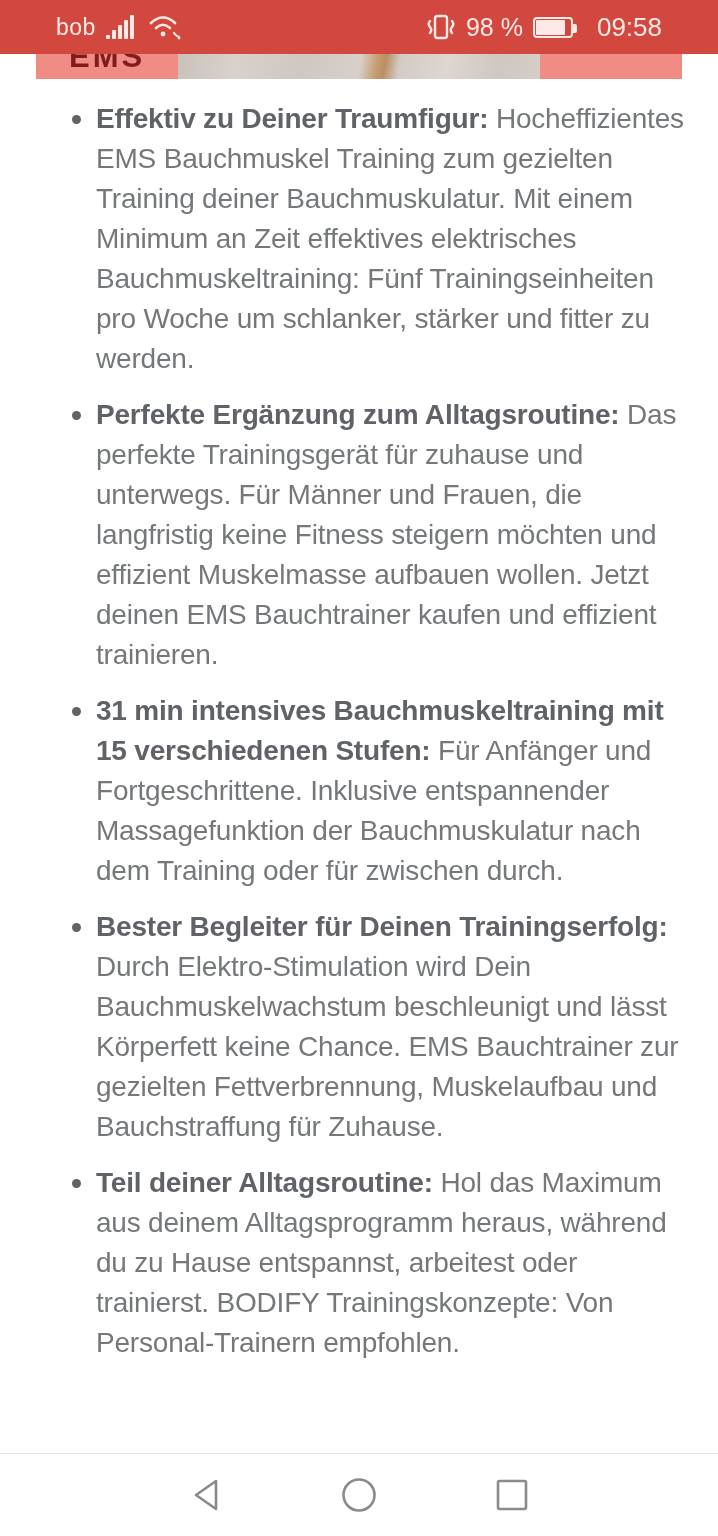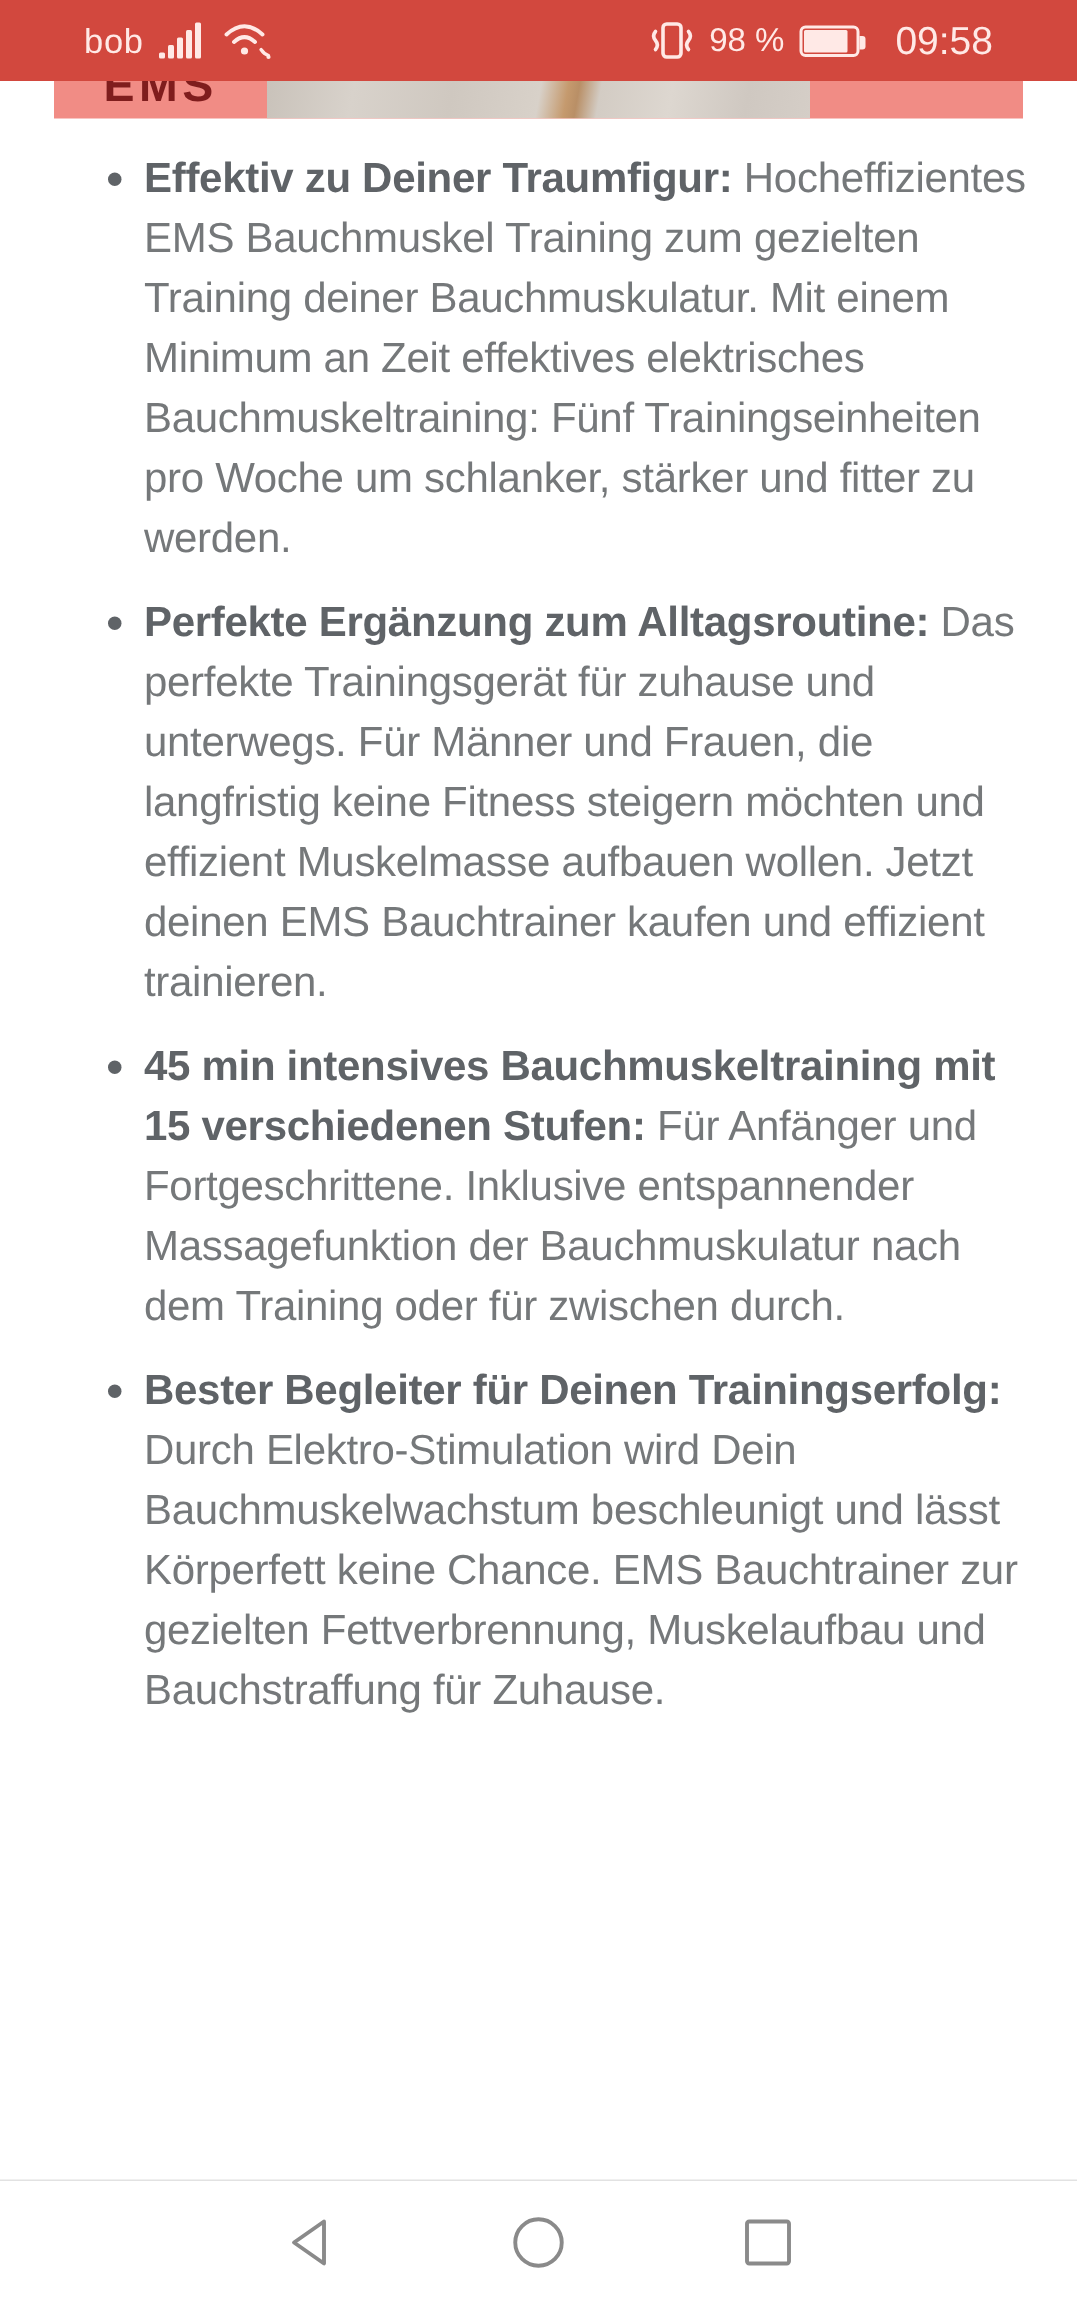--- a/index.html
+++ b/index.html
@@ -11,21 +11,21 @@
 
   
   .statusbar{
     position:absolute;top:0;left:0;width:718px;height:54px;
     background:#d2483e;color:#ffe9e6;
     display:flex;align-items:center;justify-content:space-between;
     box-sizing:border-box;padding:0 56px 0 56px;
   }
   .sb-left,.sb-right{display:flex;align-items:center;gap:10px;}
   .sb-carrier{font-size:23px;letter-spacing:.5px;}
-  .sb-text{font-size:22px;}
+  .sb-text{font-size:25px;}
   .sb-time{font-size:26px;margin-left:14px;}
   .sb-icon svg{display:block;}
 
   
   .battery{display:flex;align-items:center;}
   .battery .body{
     width:40px;height:21px;border:2px solid #ffe9e6;border-radius:4px;
     box-sizing:border-box;position:relative;background:transparent;
   }
   .battery .fill{
@@ -142,26 +142,30 @@
   <ul class="bullets">
     <li>
       <span class="dot"></span><b>Effektiv zu Deiner Traumfigur:</b>
       <span>Hocheffizientes EMS Bauchmuskel Training zum gezielten Training deiner Bauchmuskulatur. Mit einem Minimum an Zeit effektives elektrisches Bauchmuskeltraining: Fünf Trainingseinheiten pro Woche um schlanker, stärker und fitter zu werden.</span>
     </li>
     <li>
       <span class="dot"></span><b>Perfekte Ergänzung zum Alltagsroutine:</b>
       <span>Das perfekte Trainingsgerät für zuhause und unterwegs. Für Männer und Frauen, die langfristig keine Fitness steigern möchten und effizient Muskelmasse aufbauen wollen. Jetzt deinen EMS Bauchtrainer kaufen und effizient trainieren.</span>
     </li>
     <li>
-      <span class="dot"></span><b>45 min intensives Bauchmuskeltraining mit 15 verschiedenen Stufen:</b>
+      <span class="dot"></span><b>31 min intensives Bauchmuskeltraining mit 15 verschiedenen Stufen:</b>
       <span>Für Anfänger und Fortgeschrittene. Inklusive entspannender Massagefunktion der Bauchmuskulatur nach dem Training oder für zwischen durch.</span>
     </li>
     <li>
       <span class="dot"></span><b>Bester Begleiter für Deinen Trainingserfolg:</b>
       <span>Durch Elektro-Stimulation wird Dein Bauchmuskelwachstum beschleunigt und lässt Körperfett keine Chance. EMS Bauchtrainer zur gezielten Fettverbrennung, Muskelaufbau und Bauchstraffung für Zuhause.</span>
+    </li>
+    <li>
+      <span class="dot"></span><b>Teil deiner Alltagsroutine:</b>
+      <span>Hol das Maximum aus deinem Alltagsprogramm heraus, während du zu Hause entspannst, arbeitest oder trainierst. BODIFY Trainingskonzepte: Von Personal-Trainern empfohlen.</span>
     </li>
   </ul>
 </div>
 
 <div class="navbar">
   <div class="nav-btn">
     <span>
       <svg width="30" height="34" viewBox="0 0 30 34" fill="none" stroke="#8a8a8a" stroke-width="2.6" stroke-linejoin="round">
         <path d="M25 3 L5 17 L25 31 Z"></path>
       </svg>

